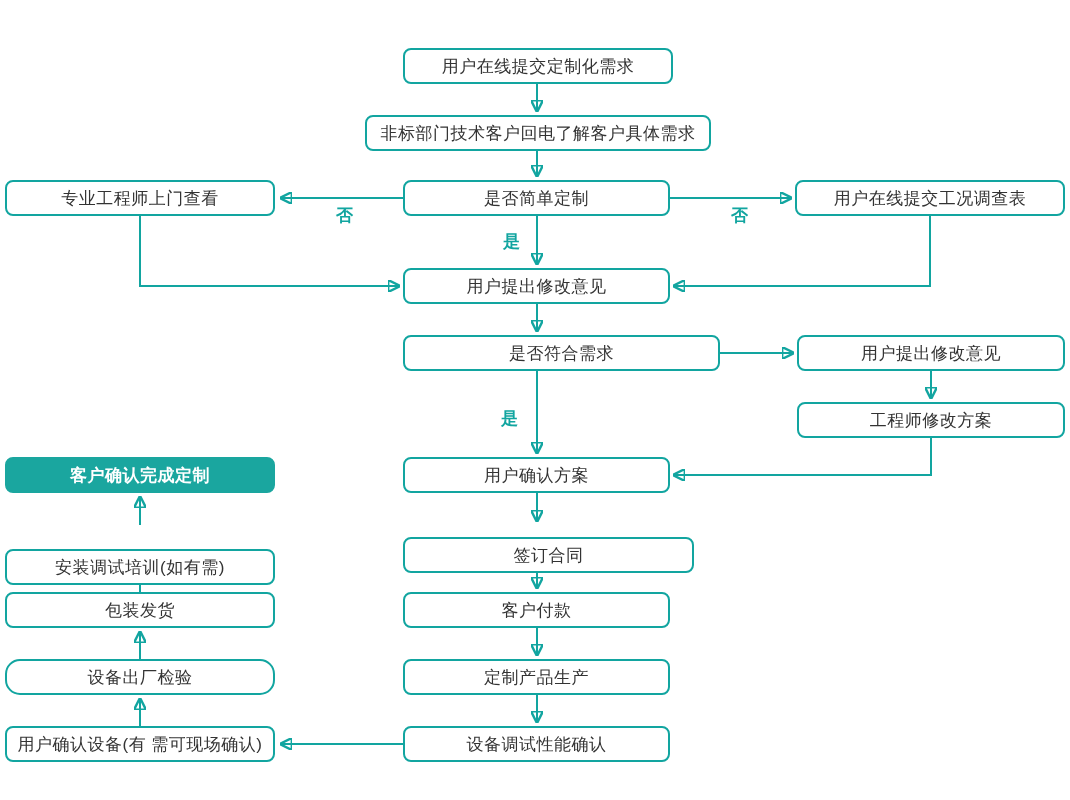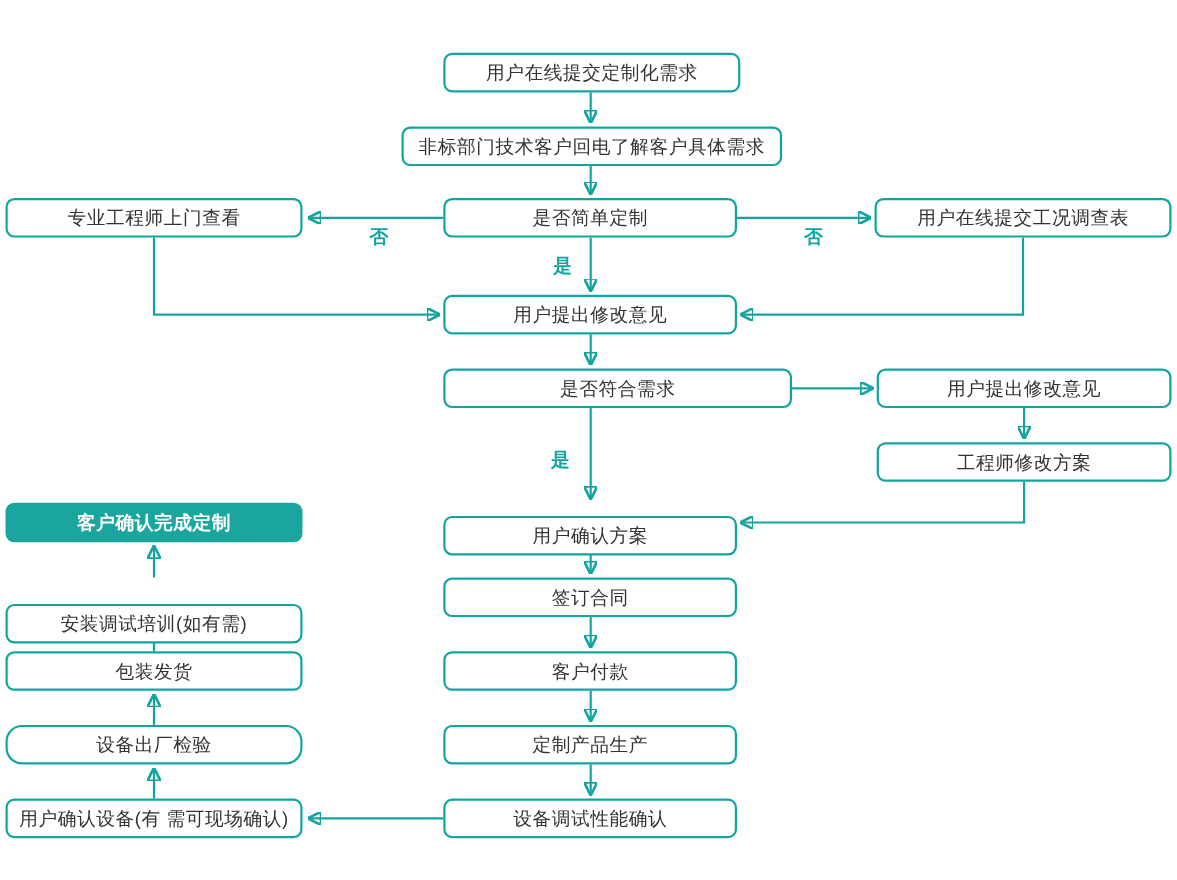--- a/index.html
+++ b/index.html
@@ -122,23 +122,23 @@
   <div class="node" style="left:795px;top:180px;width:270px;">用户在线提交工况调查表</div>
 
   <div class="node" style="left:403px;top:268px;width:267px;">用户提出修改意见</div>
 
   <div class="node" style="left:403px;top:335px;width:317px;">是否符合需求</div>
 
   <div class="node" style="left:797px;top:335px;width:268px;">用户提出修改意见</div>
 
   <div class="node" style="left:797px;top:402px;width:268px;">工程师修改方案</div>
 
-  <div class="node" style="left:403px;top:469px;width:267px;">用户确认方案</div>
+  <div class="node" style="left:403px;top:457px;width:267px;">用户确认方案</div>
 
-  <div class="node" style="left:403px;top:525px;width:267px;">签订合同</div>
+  <div class="node" style="left:403px;top:537px;width:291px;">签订合同</div>
 
   <div class="node" style="left:403px;top:592px;width:267px;">客户付款</div>
 
   <div class="node" style="left:403px;top:659px;width:267px;">定制产品生产</div>
 
   <div class="node" style="left:403px;top:726px;width:267px;">设备调试性能确认</div>
 
   <div class="node" style="left:5px;top:726px;width:270px;">用户确认设备(有 需可现场确认)</div>
 
   <div class="node" style="left:5px;top:659px;width:270px;border-radius:15px;">设备出厂检验</div>

